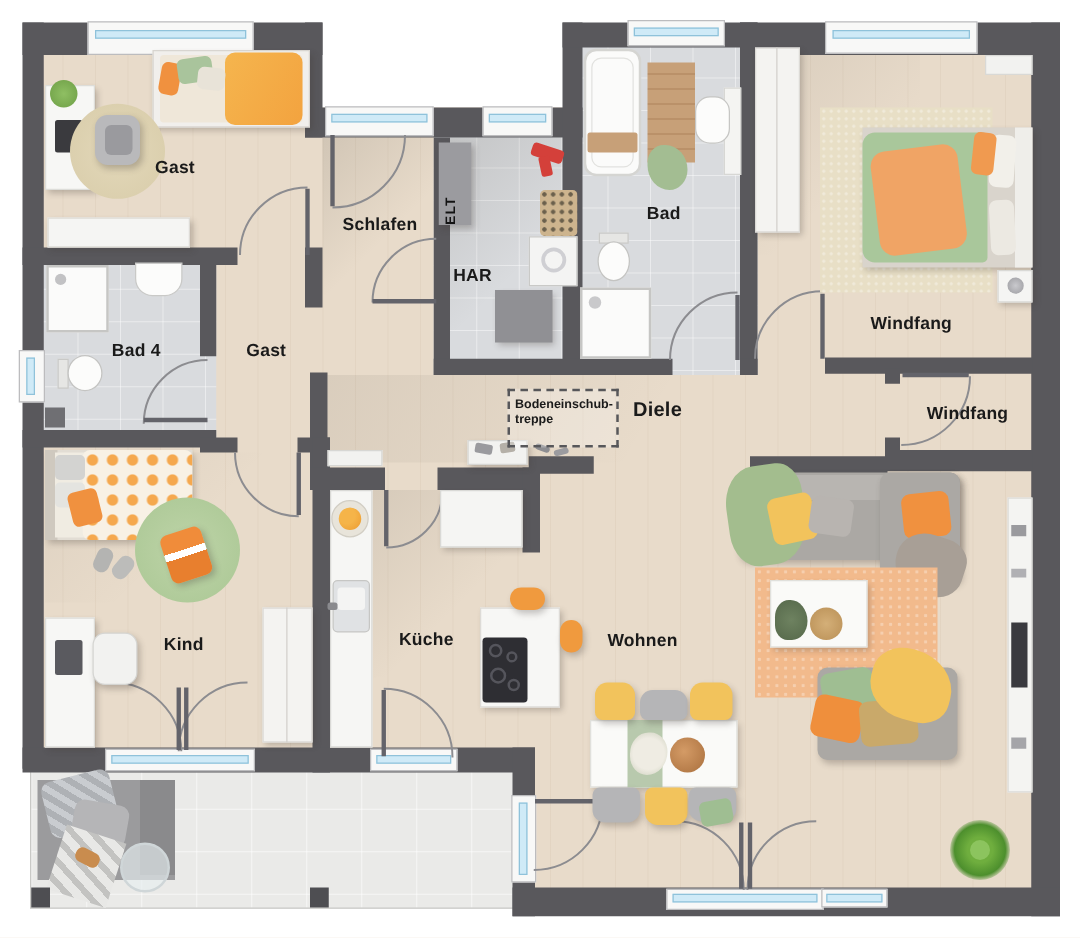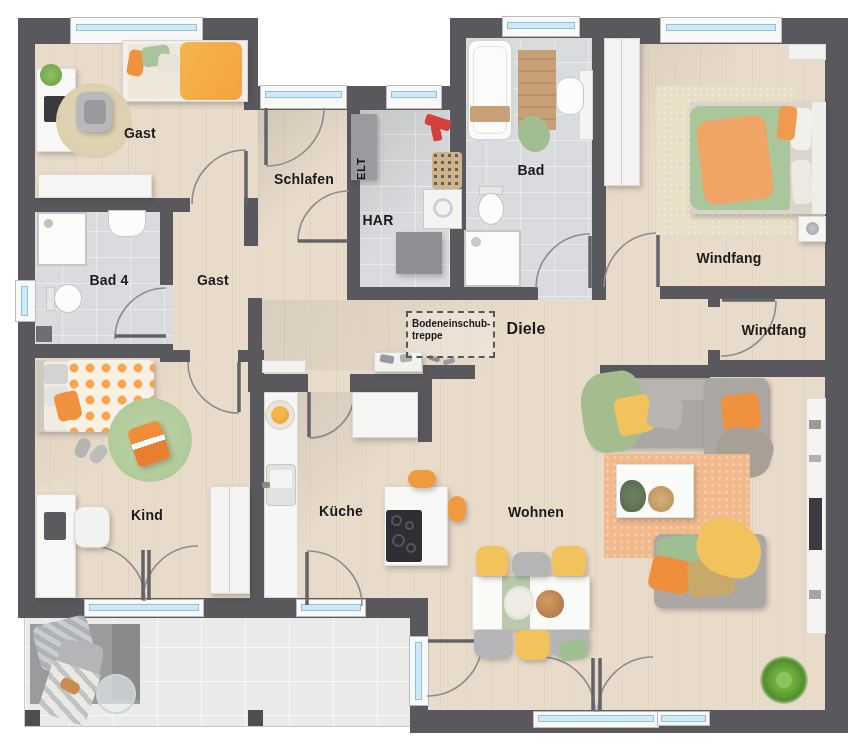--- a/index.html
+++ b/index.html
@@ -289,20 +289,20 @@
   <div class="elt" style="left:355px;top:128px;height:52px">ELT</div>
   <div class="lbl" style="left:378px;top:220px">HAR</div>
   <div class="lbl" style="left:531px;top:170px">Bad</div>
   <div class="lbl" style="left:729px;top:258px">Windfang</div>
   <div class="lbl" style="left:109px;top:280px">Bad 4</div>
   <div class="lbl" style="left:213px;top:280px">Gast</div>
   <div class="lbl" style="left:526px;top:329px;font-size:16px">Diele</div>
   <div class="lbl" style="left:774px;top:330px">Windfang</div>
   <div class="lbl" style="left:147px;top:515px">Kind</div>
   <div class="lbl" style="left:341px;top:511px">Küche</div>
-  <div class="lbl" style="left:536px;top:512px">Wohnen</div>
+  <div class="lbl" style="left:514px;top:512px">Wohnen</div>
 
   <div class="attic" style="left:406px;top:311px;width:78px;height:38px">
     <div>Bodeneinschub-</div>
     <div>treppe</div>
   </div>
 
 </div>
 
 </body></html>

